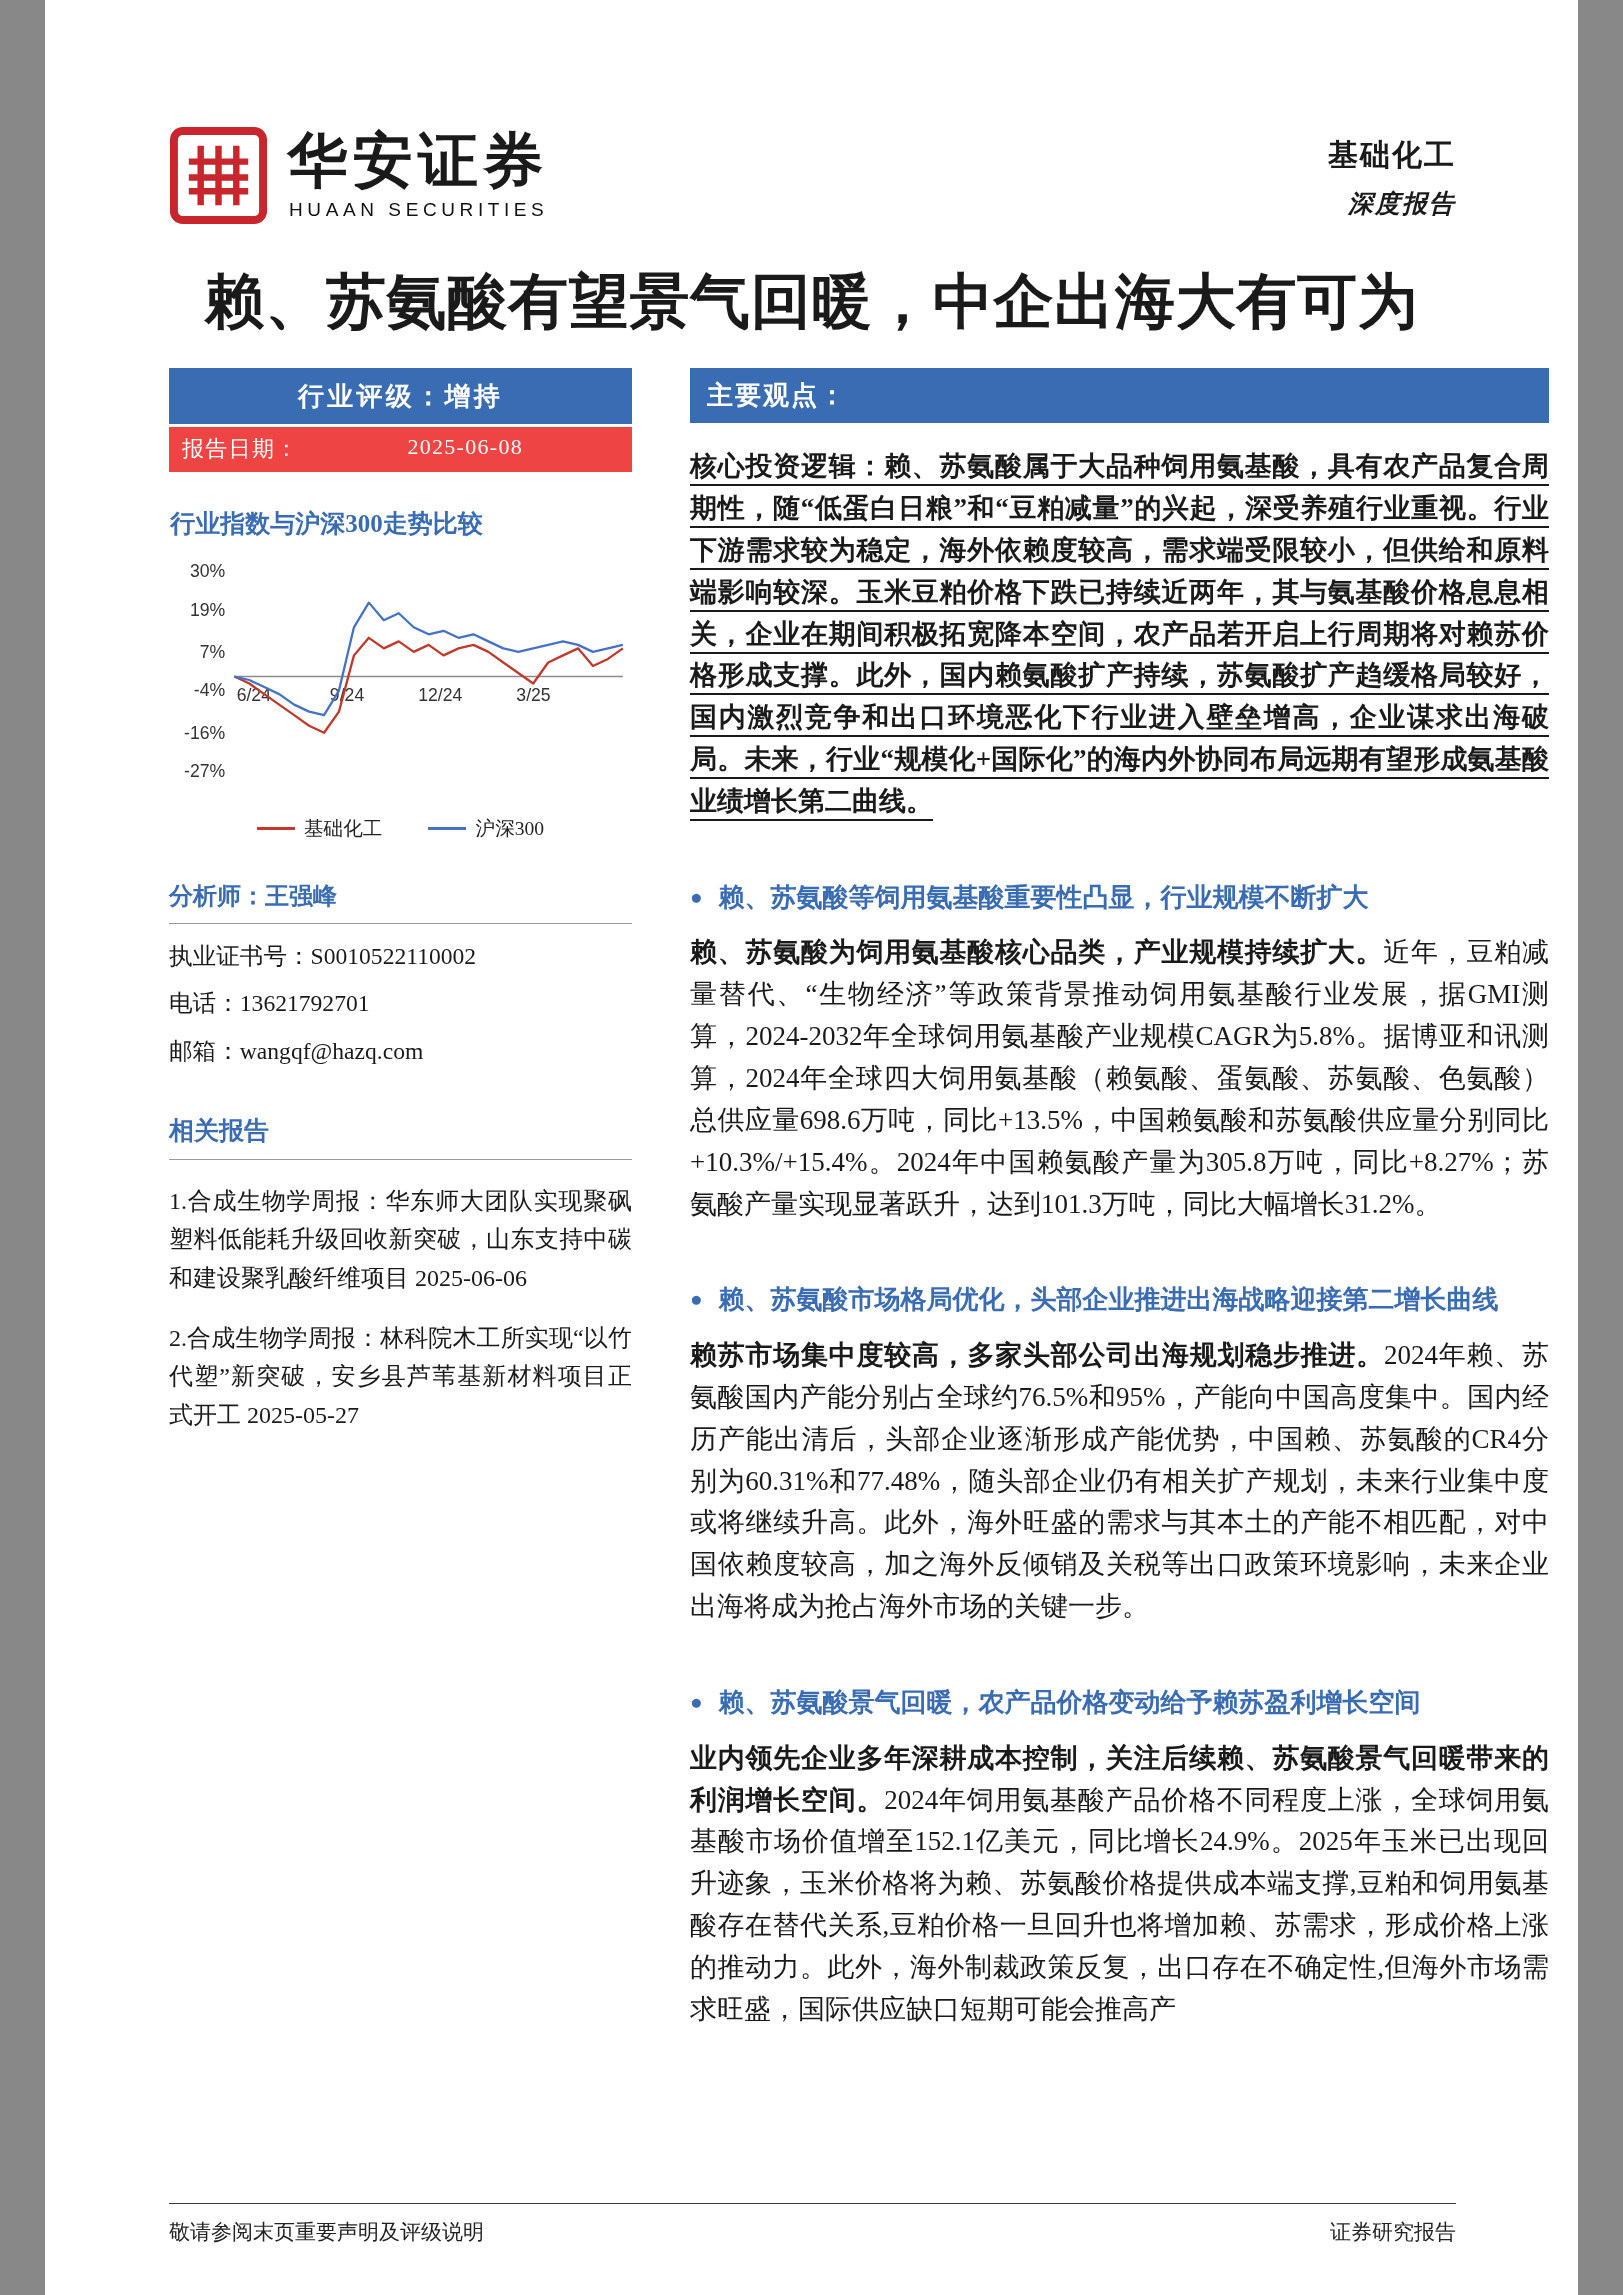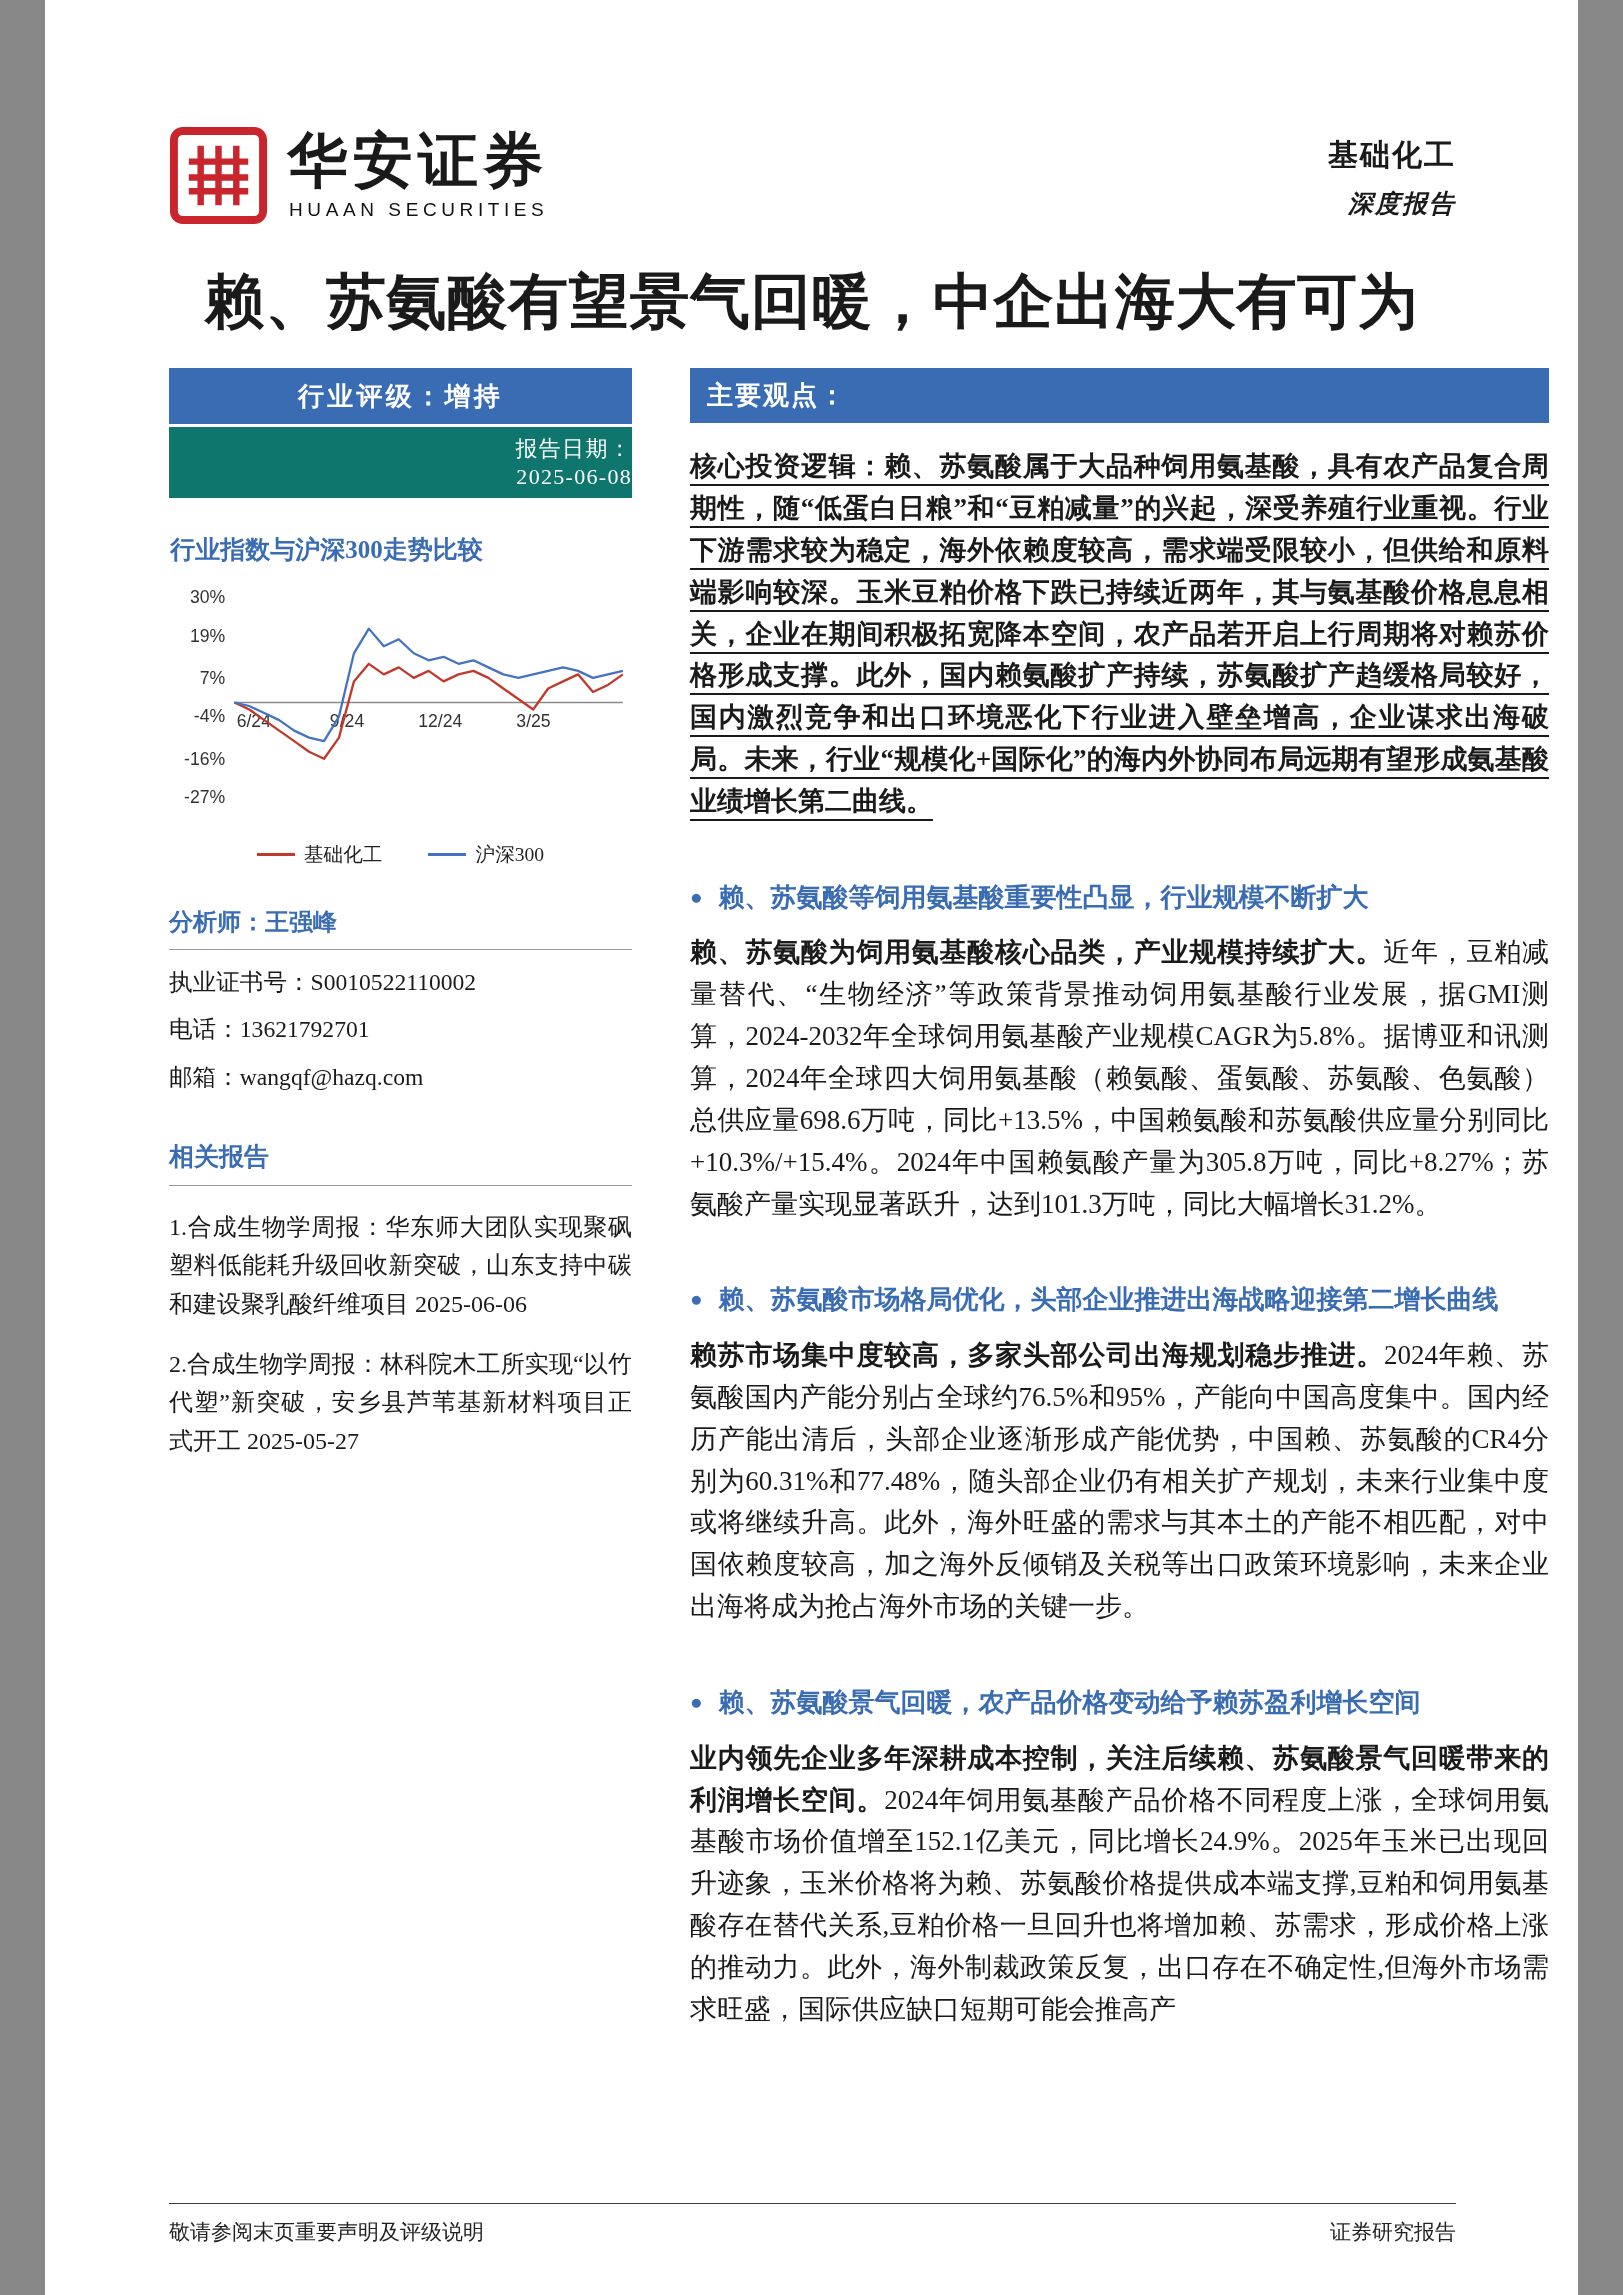--- a/index.html
+++ b/index.html
@@ -14,21 +14,21 @@
   .logo { width:99px; height:99px; flex:0 0 auto; }
   .brand-cn { font-size:60px; font-weight:bold; letter-spacing:5.2px; line-height:1.05; }
   .brand-en { font-size:19px; letter-spacing:4.6px; margin-top:5.2px; color:#111; font-family:"Liberation Sans","DejaVu Sans",sans-serif;text-align:right; }
   .head-right { text-align:right; padding-top:9.2px; }
   .sector { font-size:30px; font-weight:bold; letter-spacing:2px; }
   .rtype { font-size:25px; font-style:italic; font-weight:600; margin-top:10.5px; letter-spacing:2px; }
   .title { position:absolute; top:262px; left:65px; right:65px; text-align:center; font-size:60px; font-weight:bold; letter-spacing:0.7px; white-space:nowrap; }
   
   .leftcol { position:absolute; left:124px; top:368px; width:463px; }
   .banner1 { background:#3A6CB4; color:#fff; font-weight:bold; font-size:26px; padding:10.5px 0; text-align:center; letter-spacing:3.3px; }
-  .banner2 { background:#0f766e; color:#fff; font-size:22px; padding:7.9px 0; display:flex; align-items:flex-end; margin-top:2.6px;flex-direction:column; }
+  .banner2 { background:#ef4444; color:#fff; font-size:22px; padding:7.9px 0; display:flex; align-items:flex-start; margin-top:2.6px; }
   .banner2 .lbl { padding-left:13px; letter-spacing:1.3px; }
   .banner2 .date { flex:1; text-align:center; letter-spacing:1.3px; }
   .chart-title { color:#3A6CB4; font-weight:bold; font-size:25px; margin:35px 0 11.8px 1.3px; }
   .chart-box { width:463px; height:262px; }
   .legend { display:flex; justify-content:center; gap:46px; font-size:19.6px; margin-top:1.3px; color:#222; }
   .legend-item { display:flex; align-items:center; }
   .legend .swatch { display:inline-block; width:38px; height:0; border-top:3.3px solid #999; margin-right:9.2px; }
   .an-name { color:#3A6CB4; font-weight:bold; font-size:24px; margin-top:38px; padding-bottom:10.5px; border-bottom:1.3px solid #9a9a9a; }
   .an-line { font-size:23.6px; margin-top:15.7px; }
   .related-title { color:#3A6CB4; font-weight:bold; font-size:25px; margin-top:47px; padding-bottom:11.8px; border-bottom:1.3px solid #9a9a9a; }

